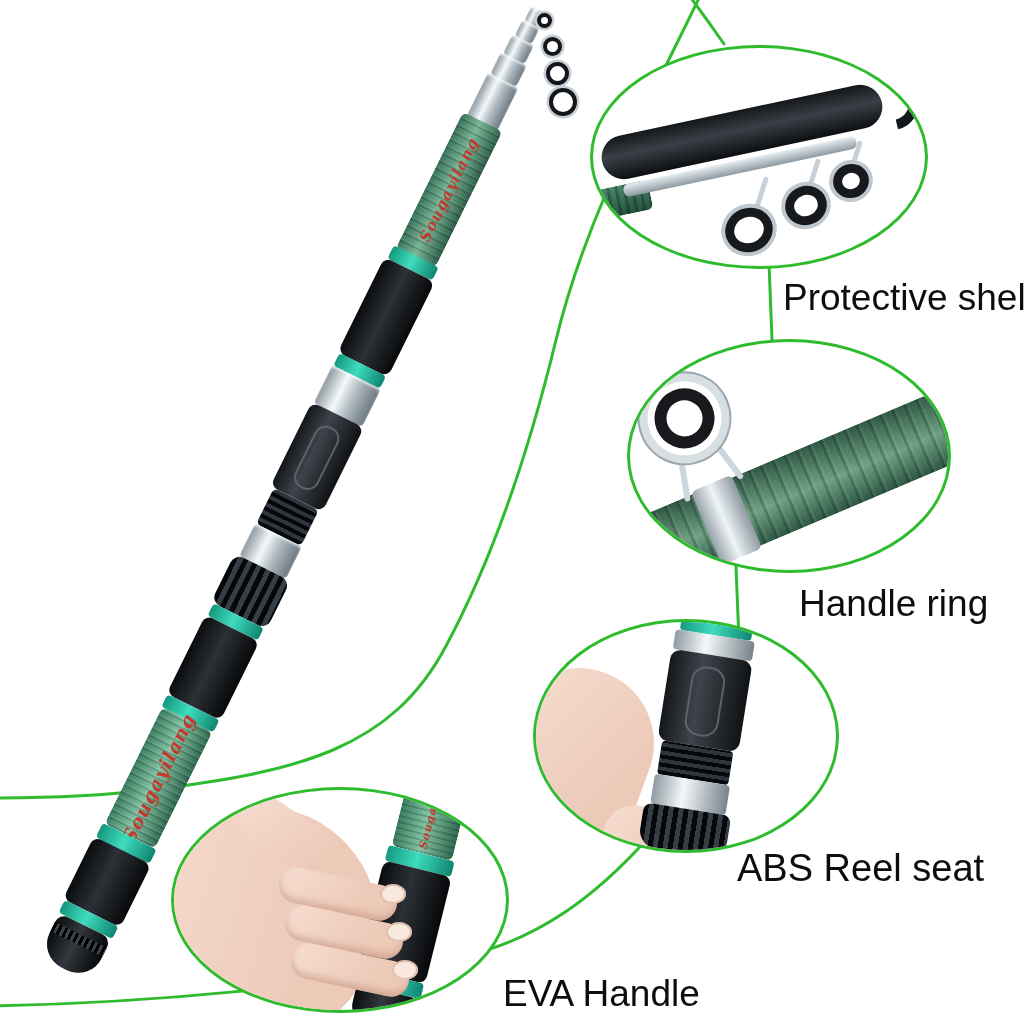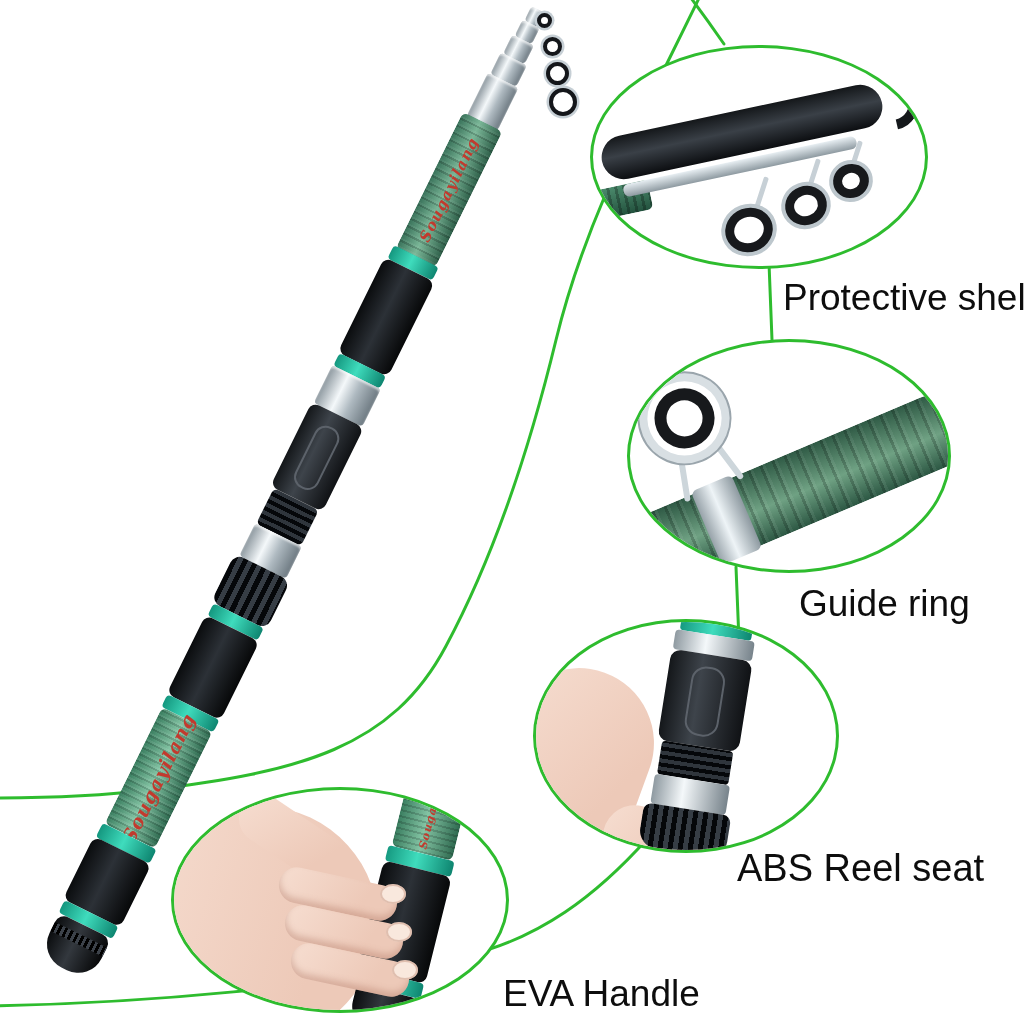--- a/index.html
+++ b/index.html
@@ -268,17 +268,17 @@
     <div class="ev-thumb skin"></div>
     <div class="ev-finger ef1 skin"></div>
     <div class="ev-finger ef2 skin"></div>
     <div class="ev-finger ef3 skin"></div>
     <div class="ev-nail en1"></div>
     <div class="ev-nail en2"></div>
     <div class="ev-nail en3"></div>
   </div>
 
   <div class="label lb-shell">Protective shell</div>
-  <div class="label lb-guide">Guide ring</div>
+  <div class="label lb-guide">Handle ring</div>
   <div class="label lb-abs">ABS Reel seat</div>
   <div class="label lb-eva">EVA Handle</div>
 
 </div>
 
 </body></html>

